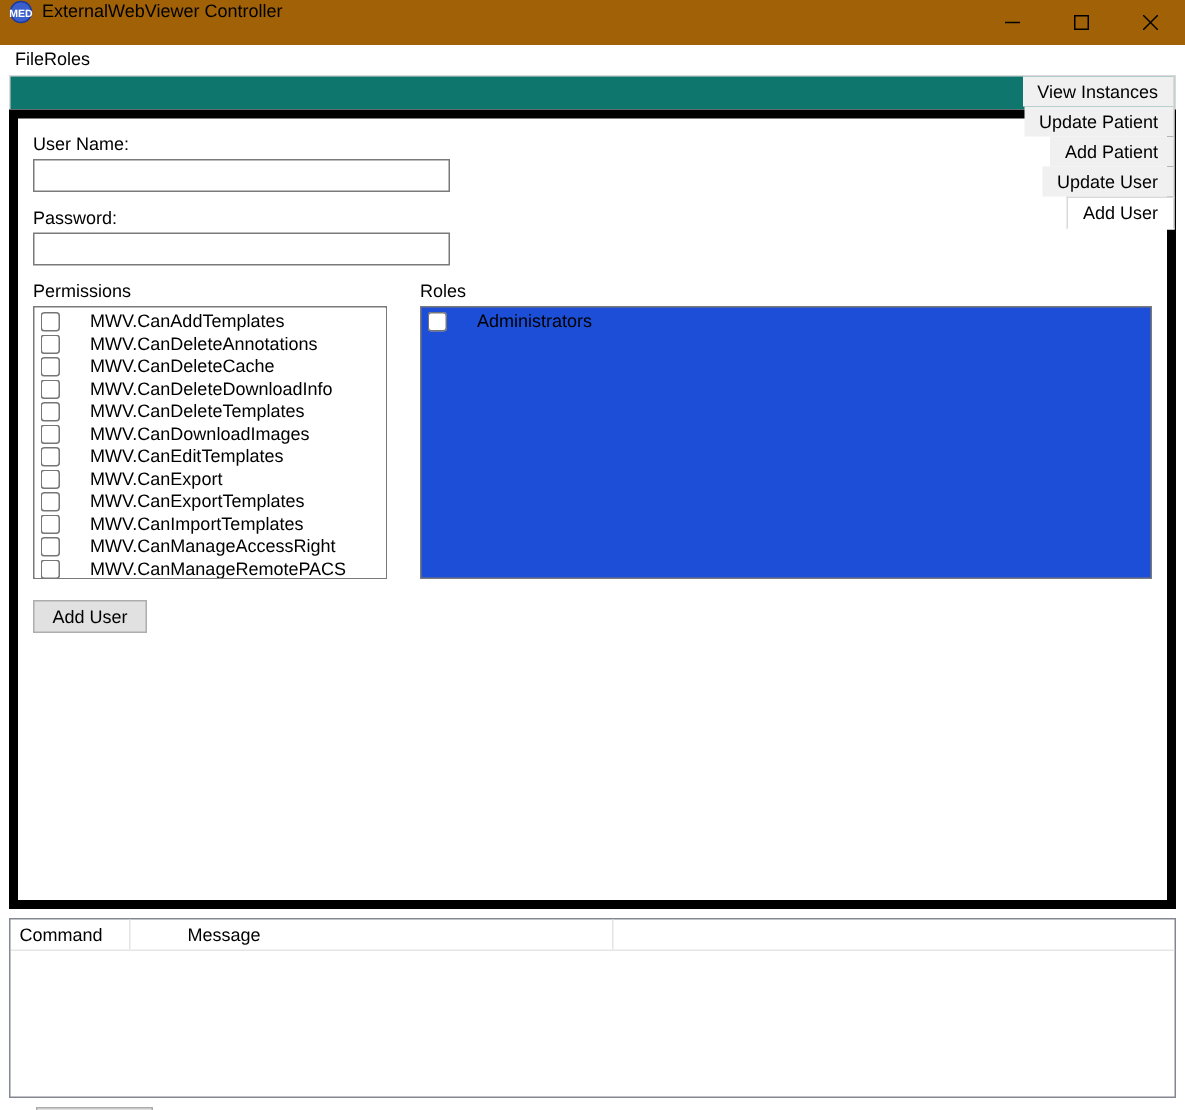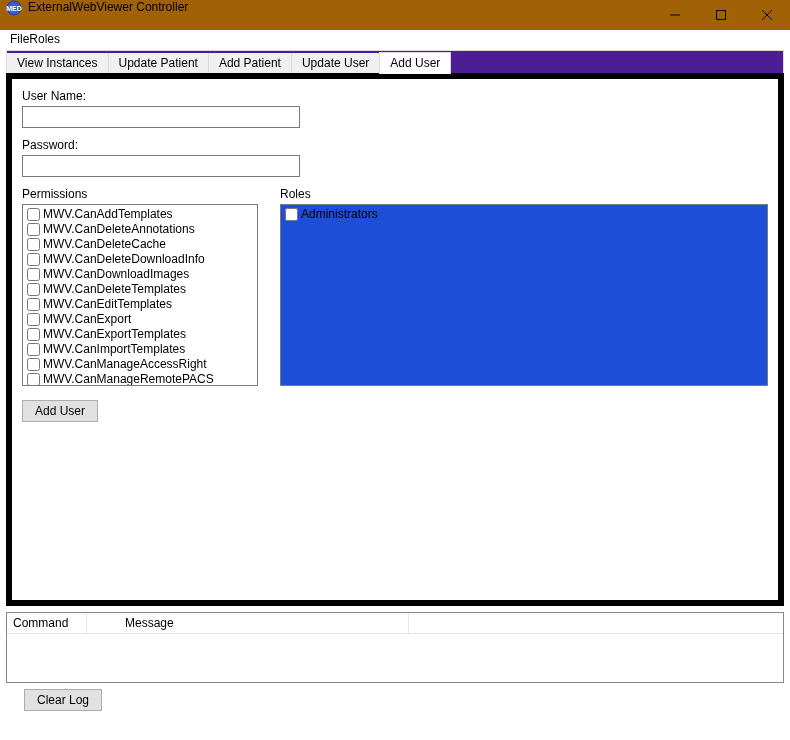--- a/index.html
+++ b/index.html
@@ -35,25 +35,26 @@
   .menubar {
     display: flex;
     gap: 0;
     padding: 2px 10px 4px 10px;
     font-size: 12px;
   }
   .content-wrap { padding: 0 6px; }
   .tabstrip {
     display: flex;
     align-items: flex-end;
-    background: #4c1d95;
+    background: #0f766e;
     border: 1px solid #d9d9d9;
     border-bottom: none;
     height: 23px;
     padding-left: 0;
+    flex-direction: column;
   }
   .tab {
     padding: 3px 10px;
     font-size: 12px;
     border-right: 1px solid #d9d9d9;
     background: #f0f0f0;
     color: #000;
     position: relative;
     top: 0;
   }
@@ -96,41 +97,41 @@
   }
   .listbox-roles {
     border: 1px solid #7a7a7a;
     background: #1d4ed8;
     height: 182px;
     padding: 2px 2px;
   }
   .check-item {
     display: flex;
     align-items: center;
-    gap: 3px;
+    gap: 20px;
     padding: 0 2px;
     line-height: 15px;
     white-space: nowrap;
   }
   .check-item input[type=checkbox] {
     width: 13px; height: 13px;
     margin: 0;
   }
   .btn {
     background: #e1e1e1;
     border: 1px solid #adadad;
     padding: 3px 12px;
     font: inherit;
     min-width: 70px;
   }
   .add-user-btn-wrap { margin-top: 14px; }
   .log-area {
     margin-top: 6px;
     border: 1px solid #828790;
-    height: 71px;
+    height: 120px;
     display: flex;
     flex-direction: column;
   }
   .log-header {
     display: flex;
     border-bottom: 1px solid #e5e5e5;
   }
   .log-col {
     padding: 3px 6px;
     font-size: 12px;
@@ -217,25 +218,25 @@
             <label class="check-item">
               <input type="checkbox" style="">
               <span>MWV.CanDeleteCache</span>
             </label>
             <label class="check-item">
               <input type="checkbox" style="">
               <span>MWV.CanDeleteDownloadInfo</span>
             </label>
             <label class="check-item">
               <input type="checkbox" style="">
+              <span>MWV.CanDeleteTemplates</span>
+            </label>
+            <label class="check-item">
+              <input type="checkbox" style="">
               <span>MWV.CanDownloadImages</span>
-            </label>
-            <label class="check-item">
-              <input type="checkbox" style="">
-              <span>MWV.CanDeleteTemplates</span>
             </label>
             <label class="check-item">
               <input type="checkbox" style="">
               <span>MWV.CanEditTemplates</span>
             </label>
             <label class="check-item">
               <input type="checkbox" style="">
               <span>MWV.CanExport</span>
             </label>
             <label class="check-item">

